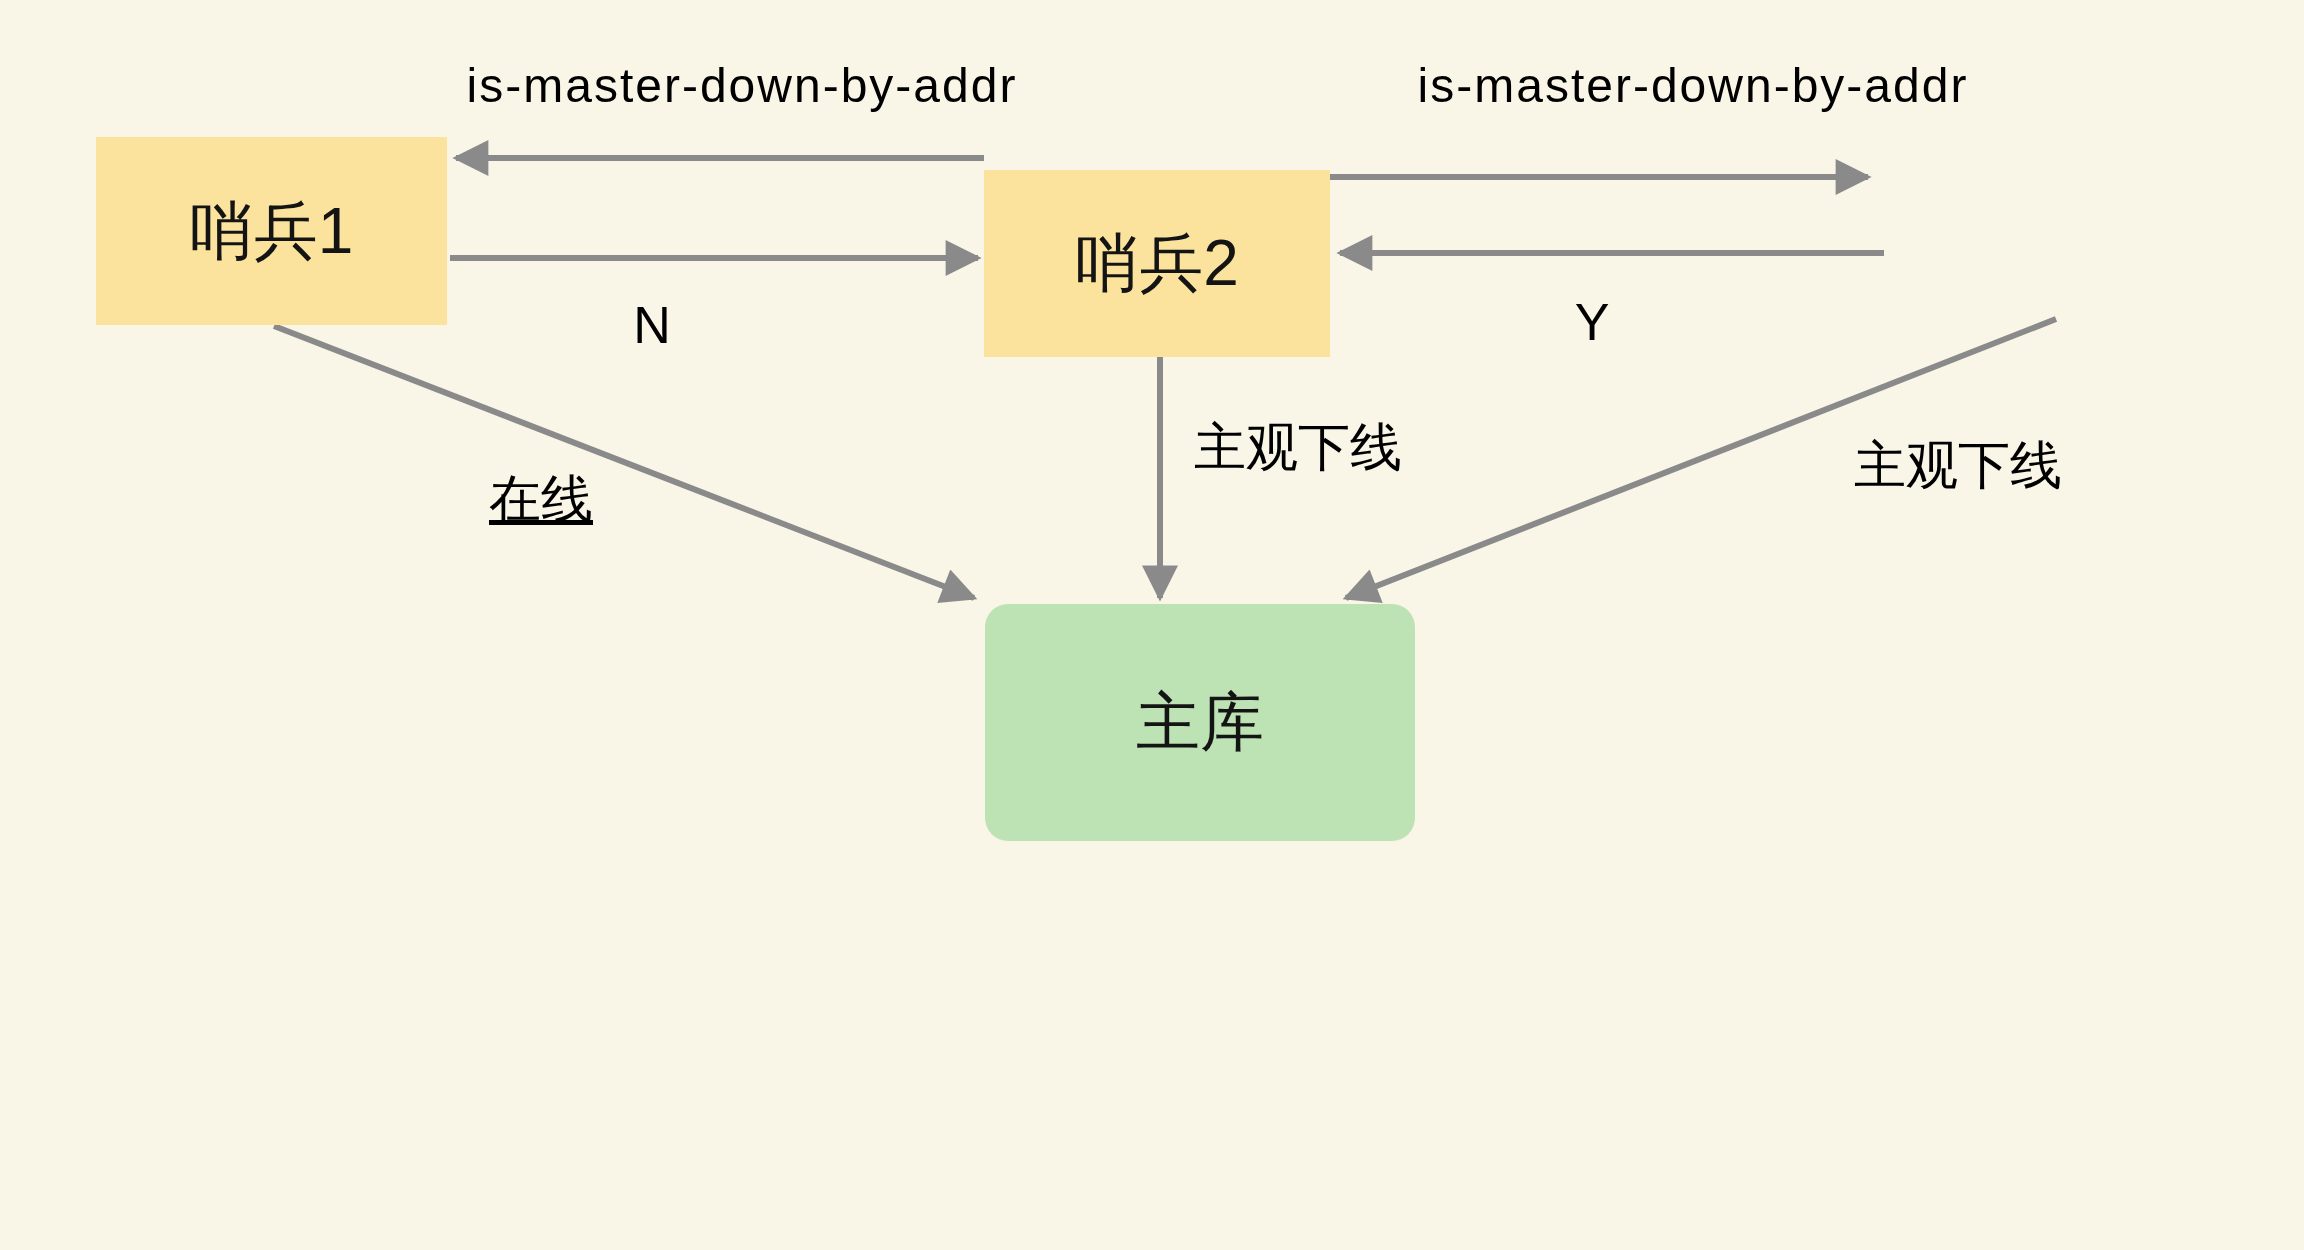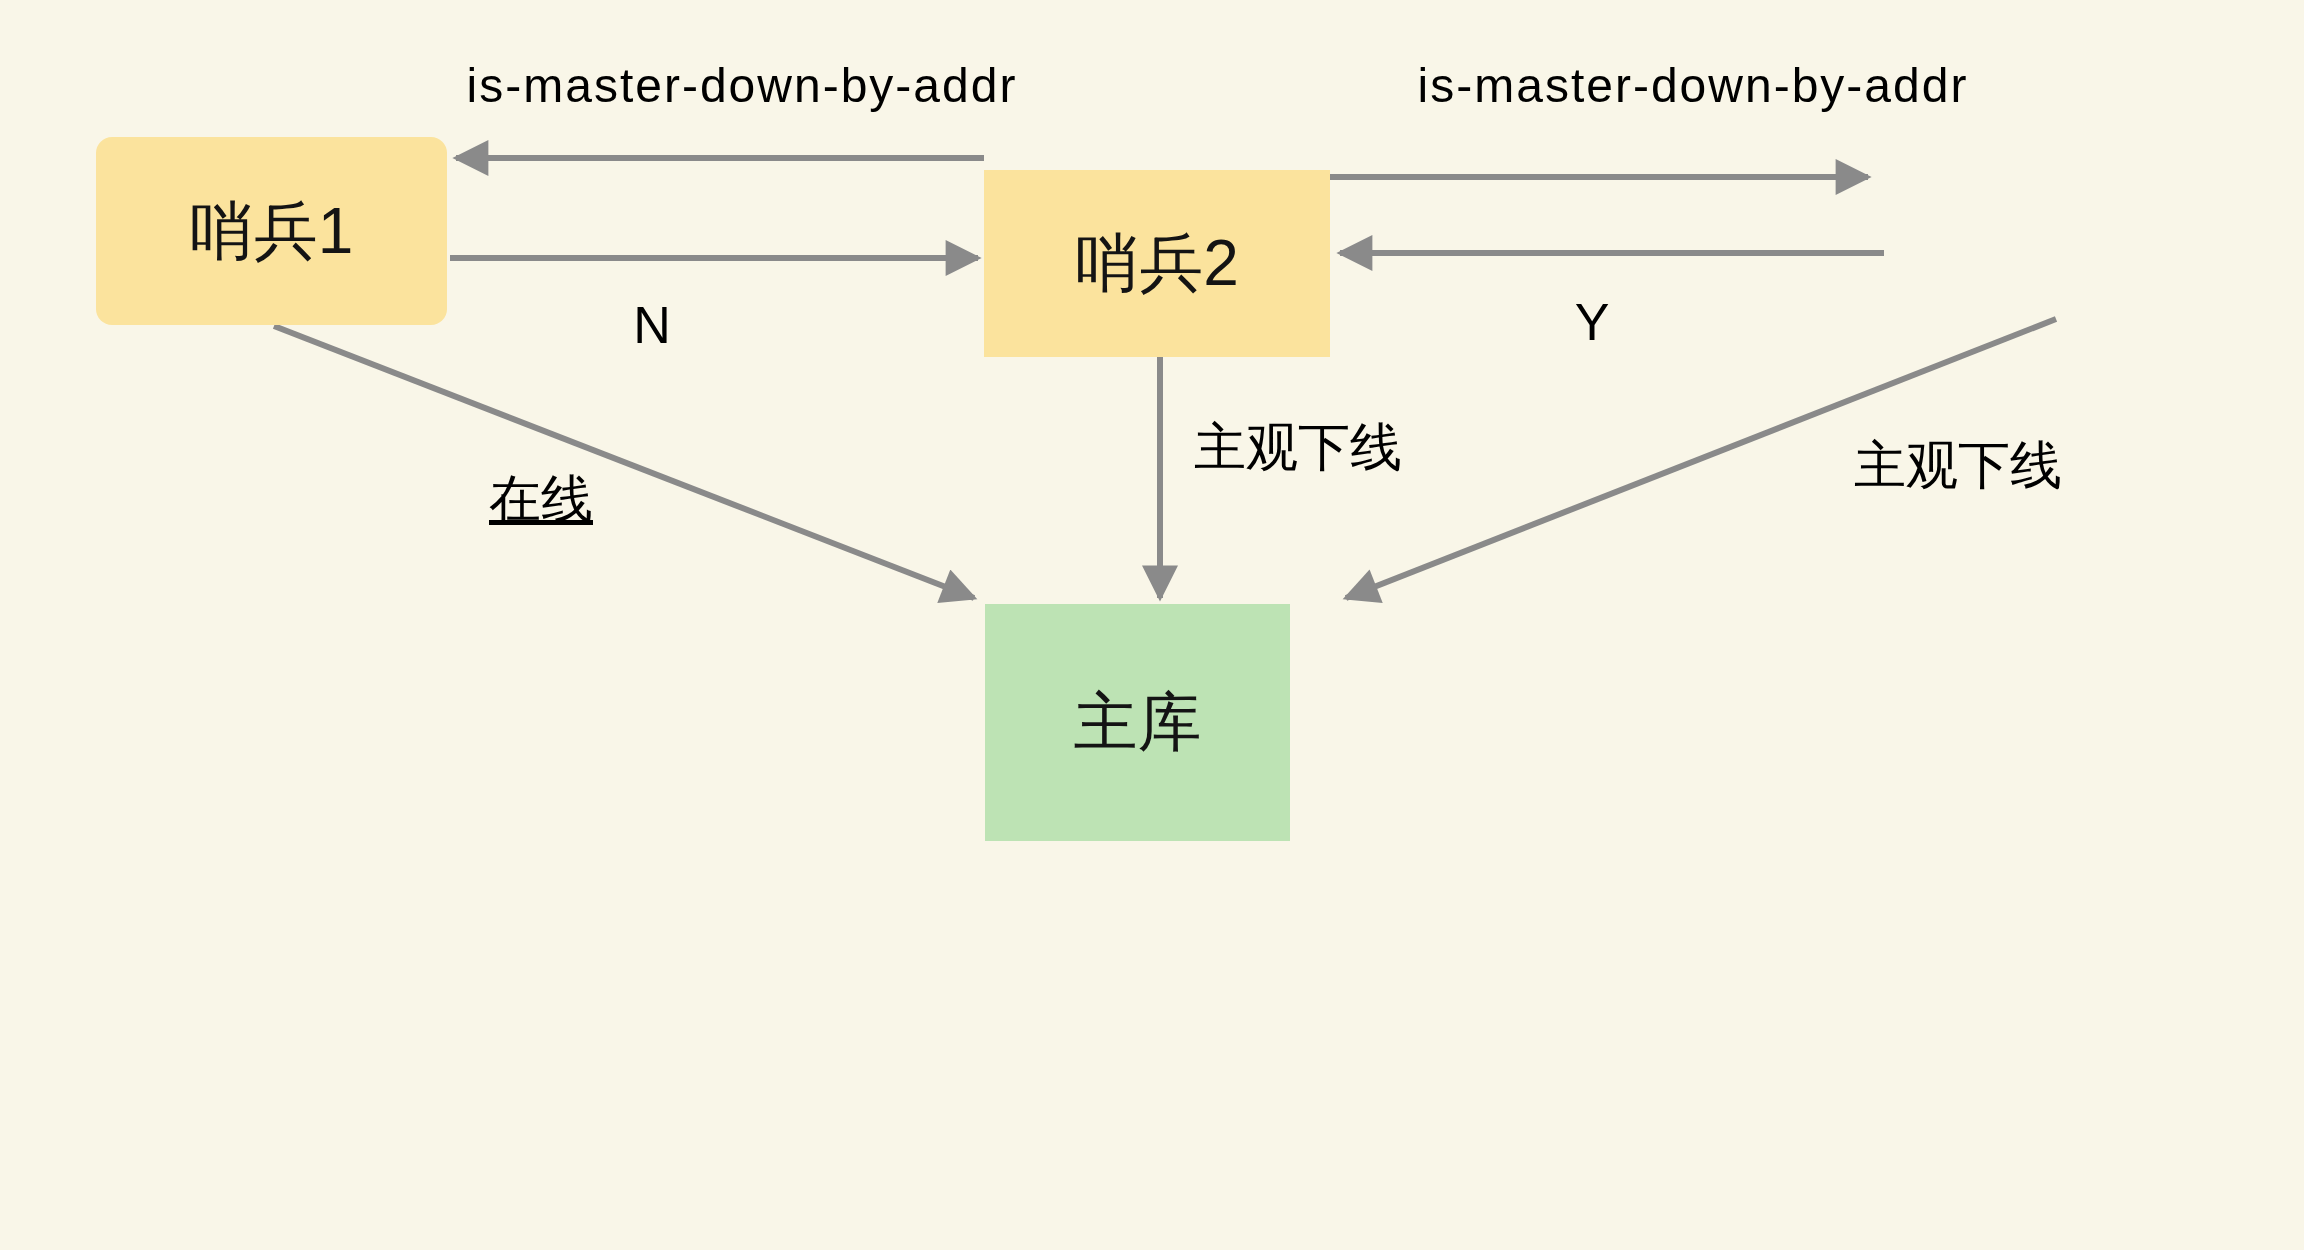--- a/index.html
+++ b/index.html
@@ -47,24 +47,24 @@
     font-size: 48px;
     letter-spacing: 2px;
   }
   .lbl-cn {
     font-size: 52px;
   }
   .lbl-flag {
     font-size: 52px;
   }
   
-  #n-sentinel1 { left: 96px;  top: 137px; width: 351px; height: 188px; border-radius: 16px; }
+  #n-sentinel1 { left: 96px;  top: 137px; width: 351px; height: 188px; }
   #n-sentinel2 { left: 984px; top: 136px; width: 346px; height: 187px; margin-top: 34px; }
   #n-sentinel3 { left: 1881px;top: 132px; width: 351px; height: 187px; }
-  #n-master    { left: 985px; top: 604px; width: 305px; height: 237px; }
+  #n-master    { left: 985px; top: 604px; width: 430px; height: 237px; border-radius: 23px; }
   #n-slave1    { left: 255px; top: 933px; width: 352px; height: 236px; }
   #n-slave2    { left: 984px; top: 933px; width: 349px; height: 236px; }
   #n-slave3    { left: 1682px;top: 933px; width: 352px; height: 237px; }
   
   #l-imda-left  { left: 742px;  top: 85px; }
   #l-imda-right { left: 1693px; top: 85px; }
   #l-n          { left: 652px;  top: 325px; }
   #l-y          { left: 1592px; top: 322px; }
   #l-online     { left: 541px;  top: 500px; text-decoration: underline; }
   #l-subj2      { left: 1298px; top: 448px; }

